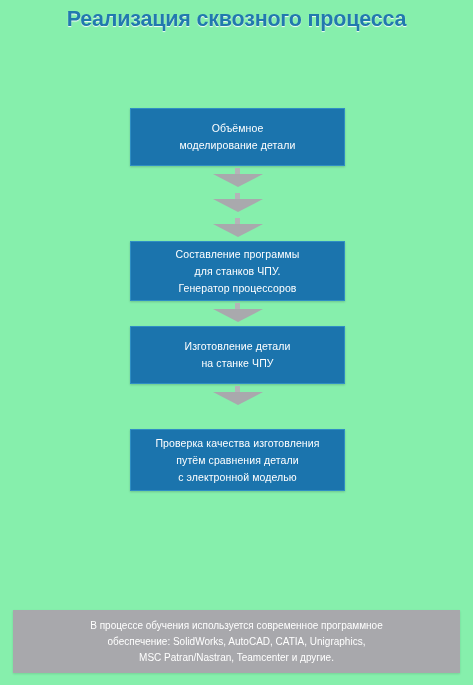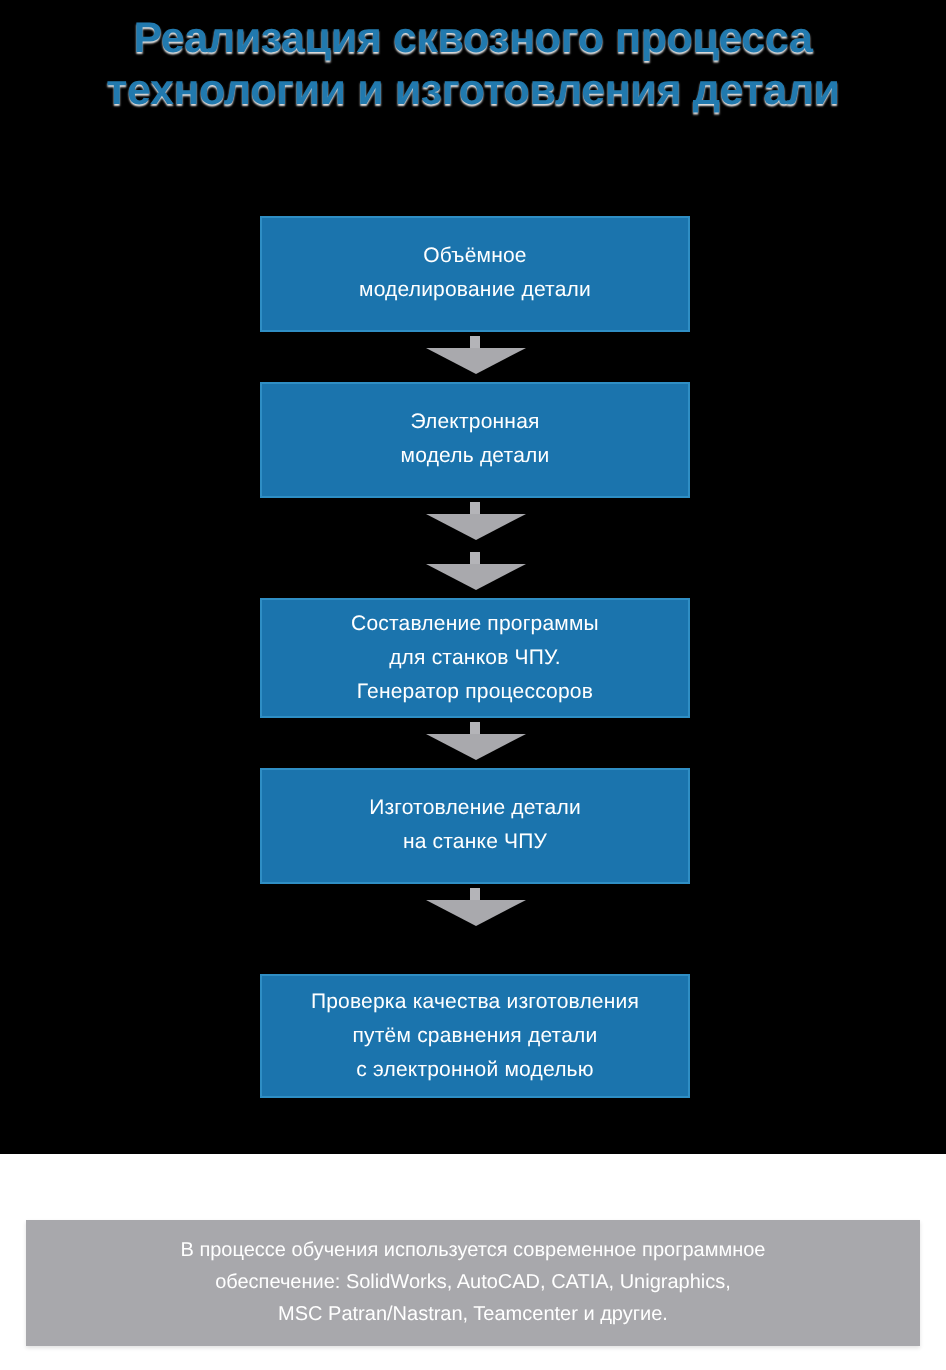--- a/index.html
+++ b/index.html
@@ -11,22 +11,22 @@
     height: 685px;
     background: #ffffff;
     font-family: "Liberation Sans", sans-serif;
     overflow: hidden;
     position: relative;
   }
 
   #slide {
     position: relative;
     width: 473px;
-    height: 577px;
-    background: #000000;
+    height: 685px;
+    background: #86efac;
   }
 
   
   .title {
     position: absolute;
     left: 0;
     top: 6px;
     width: 473px;
     text-align: center;
     color: #2179ae;
@@ -124,39 +124,34 @@
     white-space: pre-line;
   }
 </style>
 </head>
 <body>
 
 <div id="slide">
 
   <div class="title">
     <span class="title-line">Реализация сквозного процесса</span>
-    <span class="title-line">технологии и изготовления детали</span>
   </div>
 
   <div class="flow">
 
     <div class="node h2">
       <span class="node-text">Объёмное
 моделирование детали</span>
     </div>
 
     <div class="connector">
       <span class="stem"></span>
       <span class="head"></span>
     </div>
 
-    <div class="node h2">
-      <span class="node-text">Электронная
-модель детали</span>
-    </div>
 
     <div class="connector">
       <span class="stem"></span>
       <span class="head"></span>
     </div>
 
 
     <div class="connector">
       <span class="stem"></span>
       <span class="head"></span>

